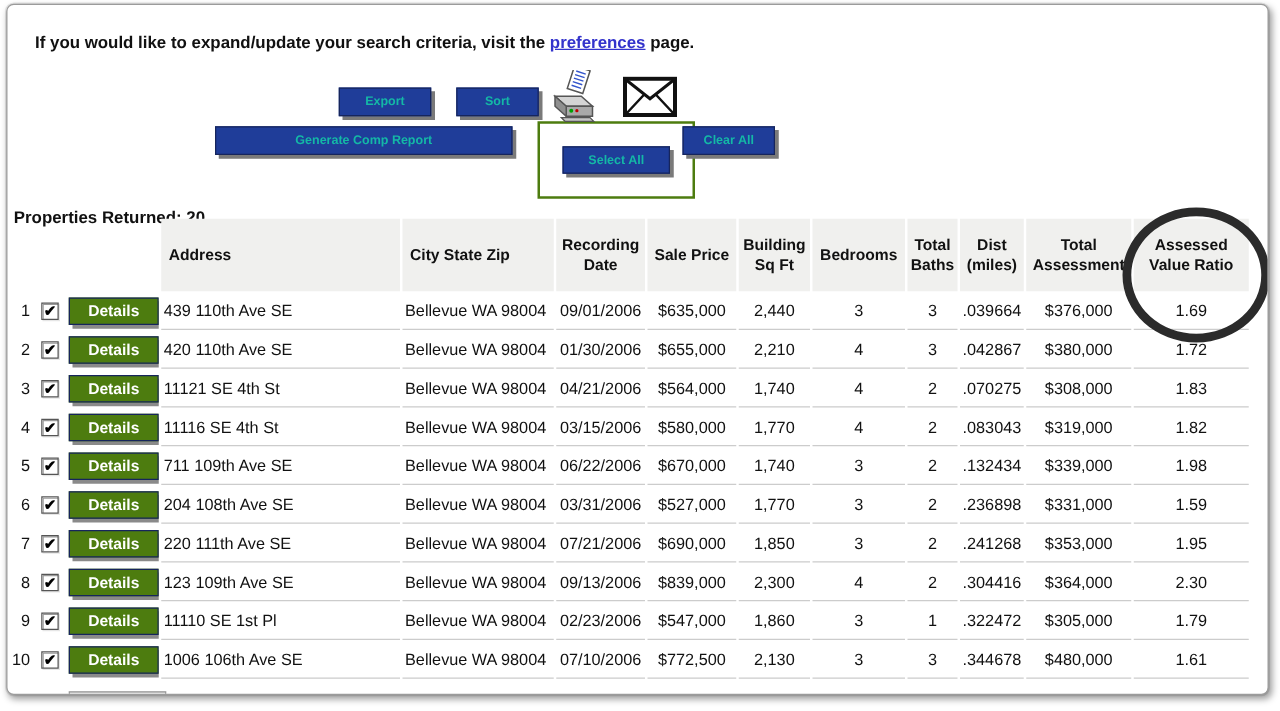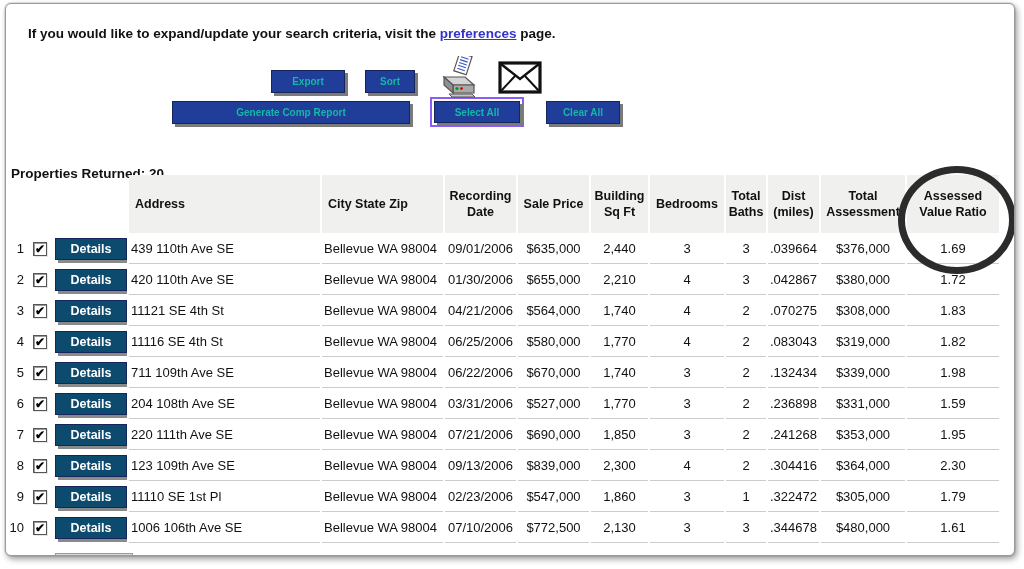--- a/index.html
+++ b/index.html
@@ -31,26 +31,26 @@
     position: absolute;
     background: #1f3d99; color: #14b8a6;
     font-family: "Liberation Sans", sans-serif;
     font-weight: bold; font-size: 10px;
     border: 1px solid #16255c;
     box-shadow: 3px 3px 0 #7a7a7a;
     display: flex; align-items: center; justify-content: center;
     cursor: pointer; padding: 0; white-space: nowrap;
   }
   #btn-export   { left: 265px; top: 66px;  width: 74px;  height: 23px; }
-  #btn-sort     { left: 359px; top: 66px;  width: 50px;  height: 23px; }
+  #btn-sort     { left: 359px; top: 66px;  width: 66px;  height: 23px; }
   #btn-generate { left: 166px; top: 97px;  width: 238px; height: 23px; }
   #btn-clear    { left: 540px; top: 97px;  width: 74px;  height: 23px; }
   .selectall-wrap {
     position: absolute; left: 424px; top: 93px;
-    border: 2px solid #8b5cf6; background: #fff; padding: 2px;
+    border: 2px solid #4d7c0f; background: #fff; padding: 18px;
   }
   .selectall-wrap .btn { position: relative; left: 0; top: 0; width: 86px; height: 22px; }
 
   .icon-abs { position: absolute; cursor: pointer; }
   #printer-icon  { left: 428px; top: 52px; }
   #envelope-icon { left: 492px; top: 57px; }
 
   .count {
     position: absolute; left: 5px; top: 148px;
     font-size: 13.5px; font-weight: bold; color: #111;
@@ -83,21 +83,21 @@
     width: 14px; height: 14px; margin: 0 auto;
     background: #fff;
     border: 1px solid #555;
     box-shadow: inset 1px 1px 0 #9a9a9a, 1px 1px 0 #e6e6e6;
     font-size: 12px; line-height: 13px; text-align: center;
     font-weight: bold; color: #000; cursor: pointer;
   }
   .details-btn {
     display: flex; align-items: center; justify-content: center;
     width: 72px; height: 22px; margin-left: 3px;
-    background: #0c4a6e; color: #fff;
+    background: #4d7c0f; color: #fff;
     font-family: "Liberation Sans", sans-serif;
     font-weight: bold; font-size: 12.5px;
     border: 1px solid #16255c;
     box-shadow: 3px 3px 0 #8a8a8a;
     cursor: pointer; padding: 0;
   }
   .ellipse-annotation {
     position: absolute; left: 892px; top: 162px;
     width: 118px; height: 108px;
     border: 7px solid #2b2b2b; border-radius: 50%;
@@ -243,21 +243,21 @@
         <tr>
           <td class="num nb">4</td>
           <td class="nb">
             <div class="checkbox">✔</div>
           </td>
           <td class="nb">
             <button class="details-btn">Details</button>
           </td>
           <td class="left">11116 SE 4th St</td>
           <td class="left">Bellevue WA 98004</td>
-          <td>06/25/2006</td>
+          <td>03/15/2006</td>
           <td>$580,000</td>
           <td>1,770</td>
           <td>4</td>
           <td>2</td>
           <td>.083043</td>
           <td>$319,000</td>
           <td>1.82</td>
         </tr>
         <tr>
           <td class="num nb">5</td>

